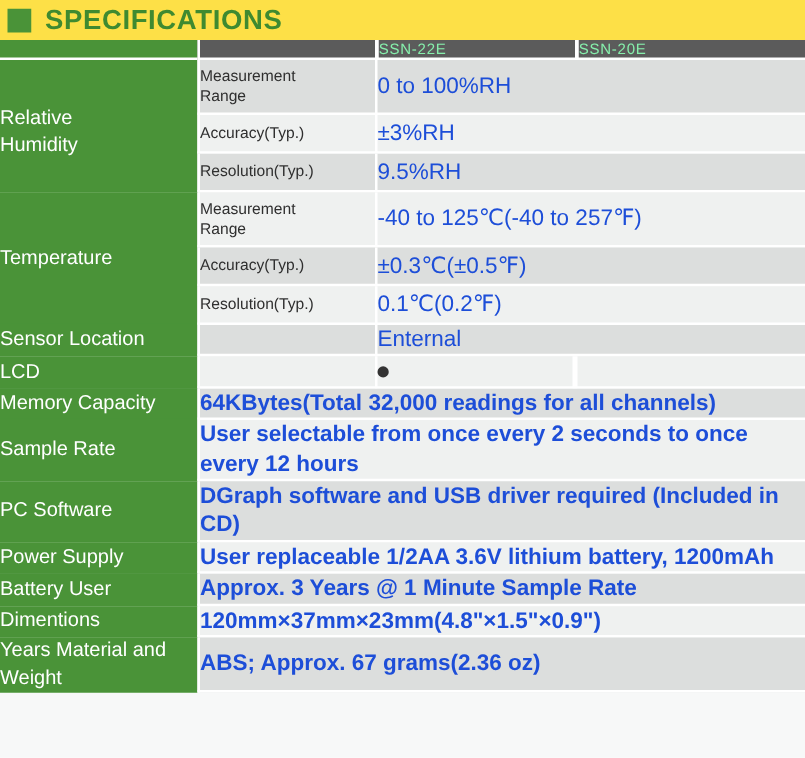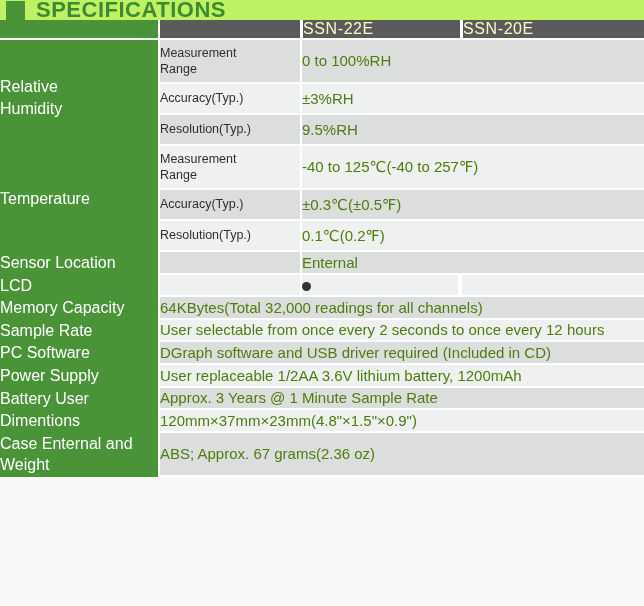--- a/index.html
+++ b/index.html
@@ -12,25 +12,25 @@
   body {
     width: 644px;
     height: 606px;
     overflow: hidden;
     font-family: "Liberation Sans", "DejaVu Sans", sans-serif;
     -webkit-font-smoothing: antialiased;
   }
 
   
   .title-bar {
-    height: 20px;
+    height: 32px;
     display: flex;
     align-items: center;
     padding-left: 6px;
-    background: #bef264;
+    background: #fde047;
   }
   .title-swatch {
     width: 19px;
     height: 19px;
     background: #4a9338;
     flex: 0 0 auto;
     margin-right: 11px;
   }
   .title-text {
     font-size: 22px;
@@ -85,49 +85,50 @@
   .sub {
     font-size: 12.5px;
     color: #2f2f2f;
     padding: 6px 8px 6px 10px;
     line-height: 1.3;
     border-bottom: 2px solid #ffffff;
     border-left: 2px solid #ffffff;
   }
   
   .val {
-    font-size: 15px;
-    color: #4d7c0f;
+    font-size: 18px;
+    color: #1d4ed8;
     padding: 6px 8px 6px 11px;
     line-height: 1.3;
     border-bottom: 2px solid #ffffff;
     border-left: 2px solid #ffffff;
   }
   .val.full {
     border-left: 2px solid #ffffff;
+    font-weight: bold;
   }
 
   
   .bg-dark  { background: #dcdedd; }
   .bg-light { background: #eff1f0; }
 
   
   .hdr-blank {
     background: #4a9338;
     border-bottom: 2px solid #ffffff;
   }
   .hdr-gray {
     background: #5b5b5b;
     border-bottom: 2px solid #ffffff;
     border-left: 2px solid #ffffff;
   }
   .hdr-model {
     background: #5b5b5b;
-    color: #fef9c3;
-    font-size: 16px;
+    color: #86efac;
+    font-size: 12px;
     font-weight: bold;
     letter-spacing: 0.6px;
     padding: 7px 0 7px 15px;
     border-bottom: 2px solid #ffffff;
     border-left: 3px solid #ffffff;
   }
 
   
   .dot-cell {
     text-align: center;
@@ -244,20 +245,20 @@
     <tr class="r-std">
       <td class="lbl">Battery User</td>
       <td class="val full bg-dark" colspan="3">Approx. 3 Years @ 1 Minute Sample Rate</td>
     </tr>
     <tr class="r-std">
       <td class="lbl">Dimentions</td>
       <td class="val full bg-light" colspan="3">120mm×37mm×23mm(4.8"×1.5"×0.9")</td>
     </tr>
     <tr class="r-tall">
       <td class="lbl">
-        <span>Case Enternal and</span><br>
+        <span>Years Material and</span><br>
         <span>Weight</span>
       </td>
       <td class="val full bg-dark" colspan="3">ABS; Approx. 67 grams(2.36 oz)</td>
     </tr>
 
   </tbody>
 </table>
 
 </body></html>

